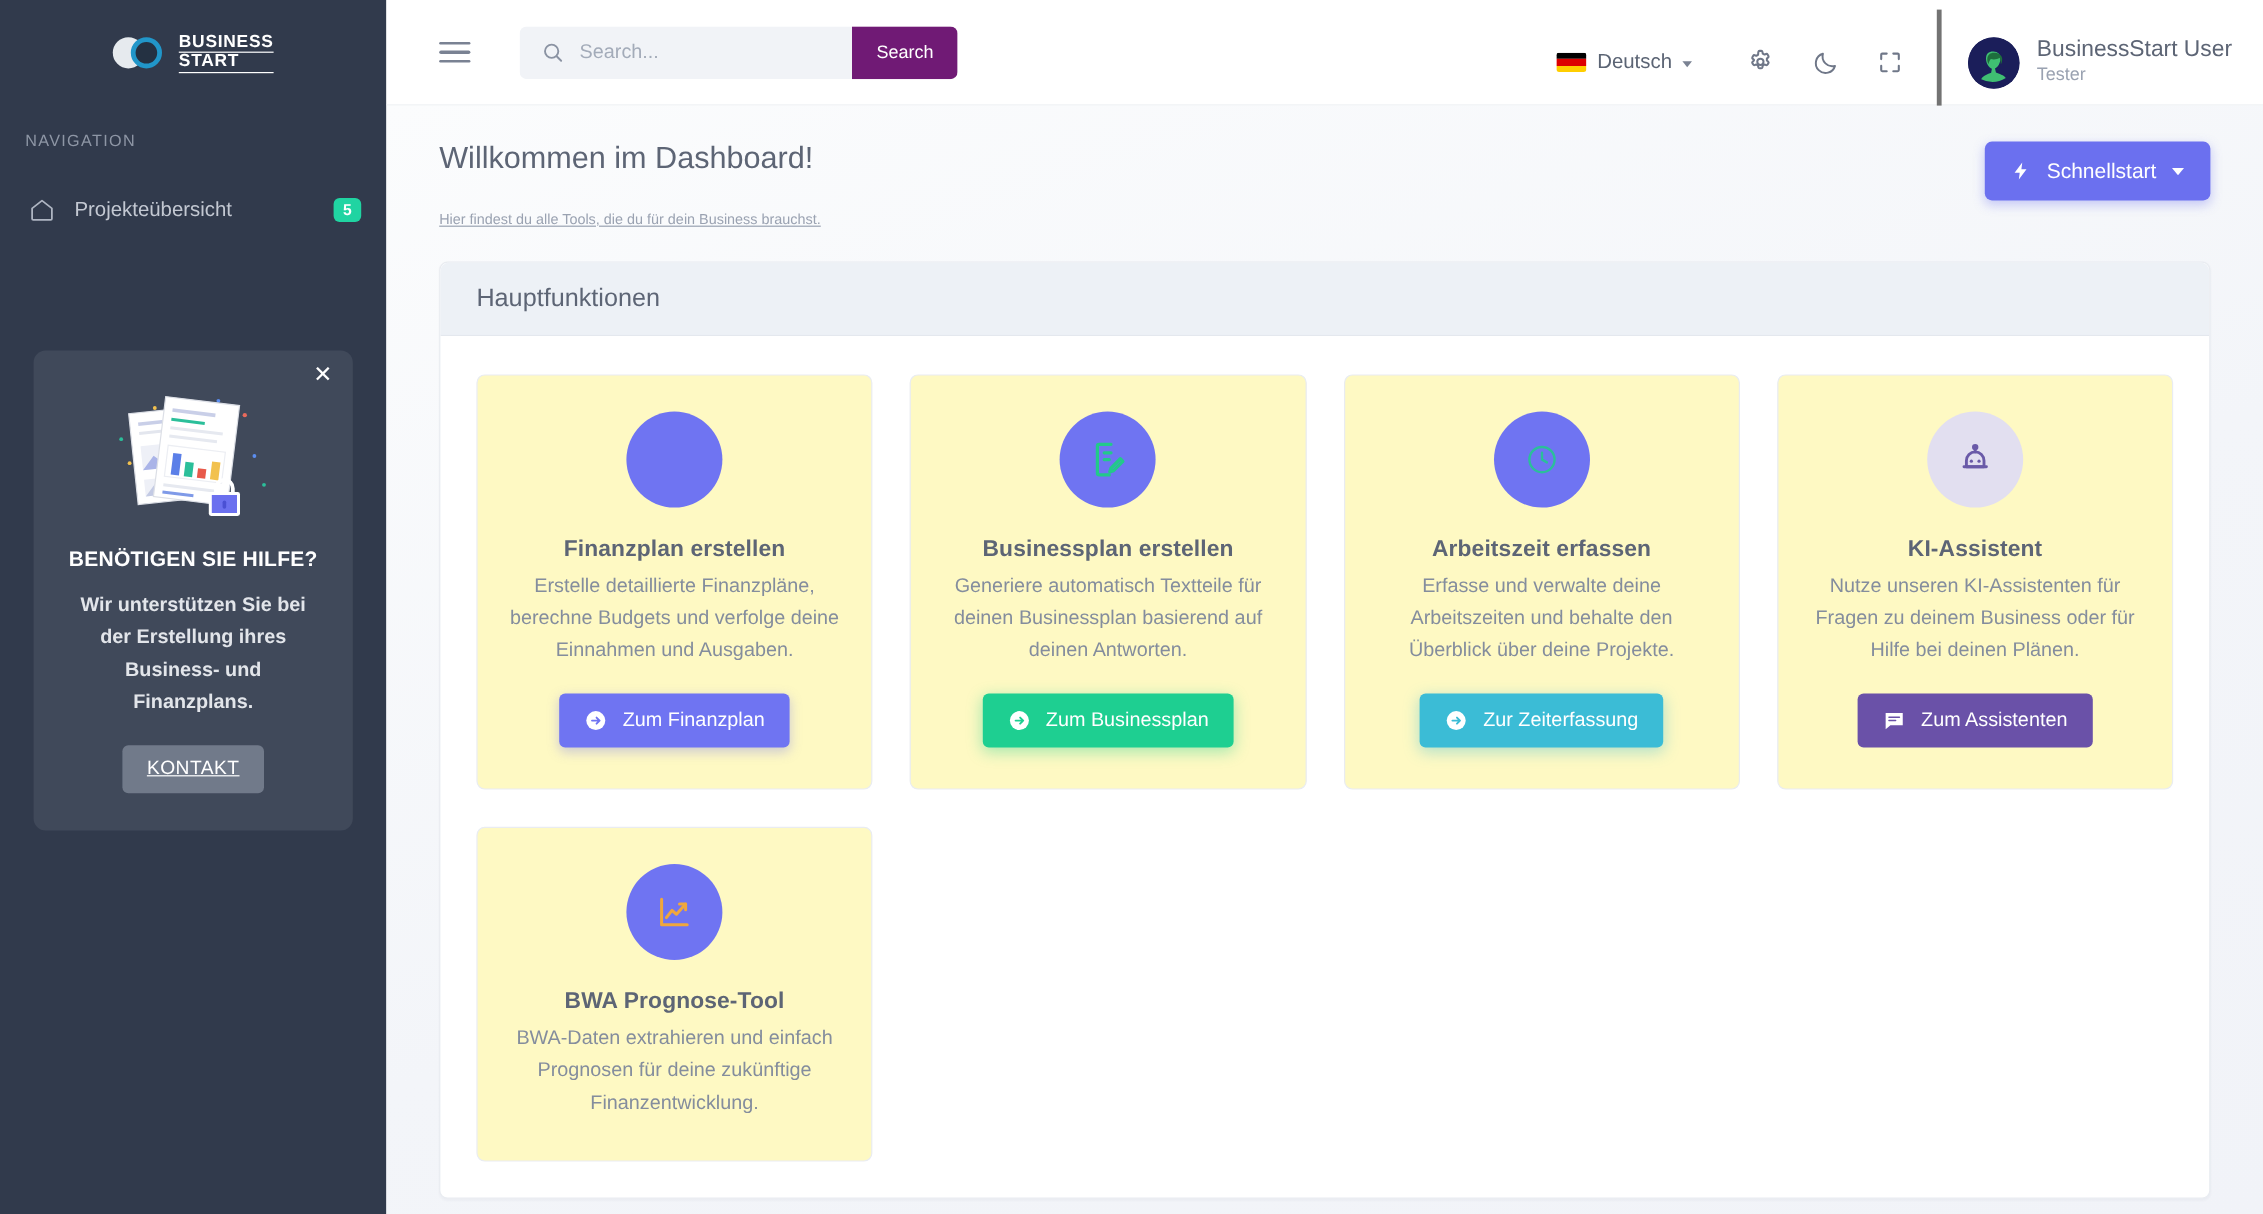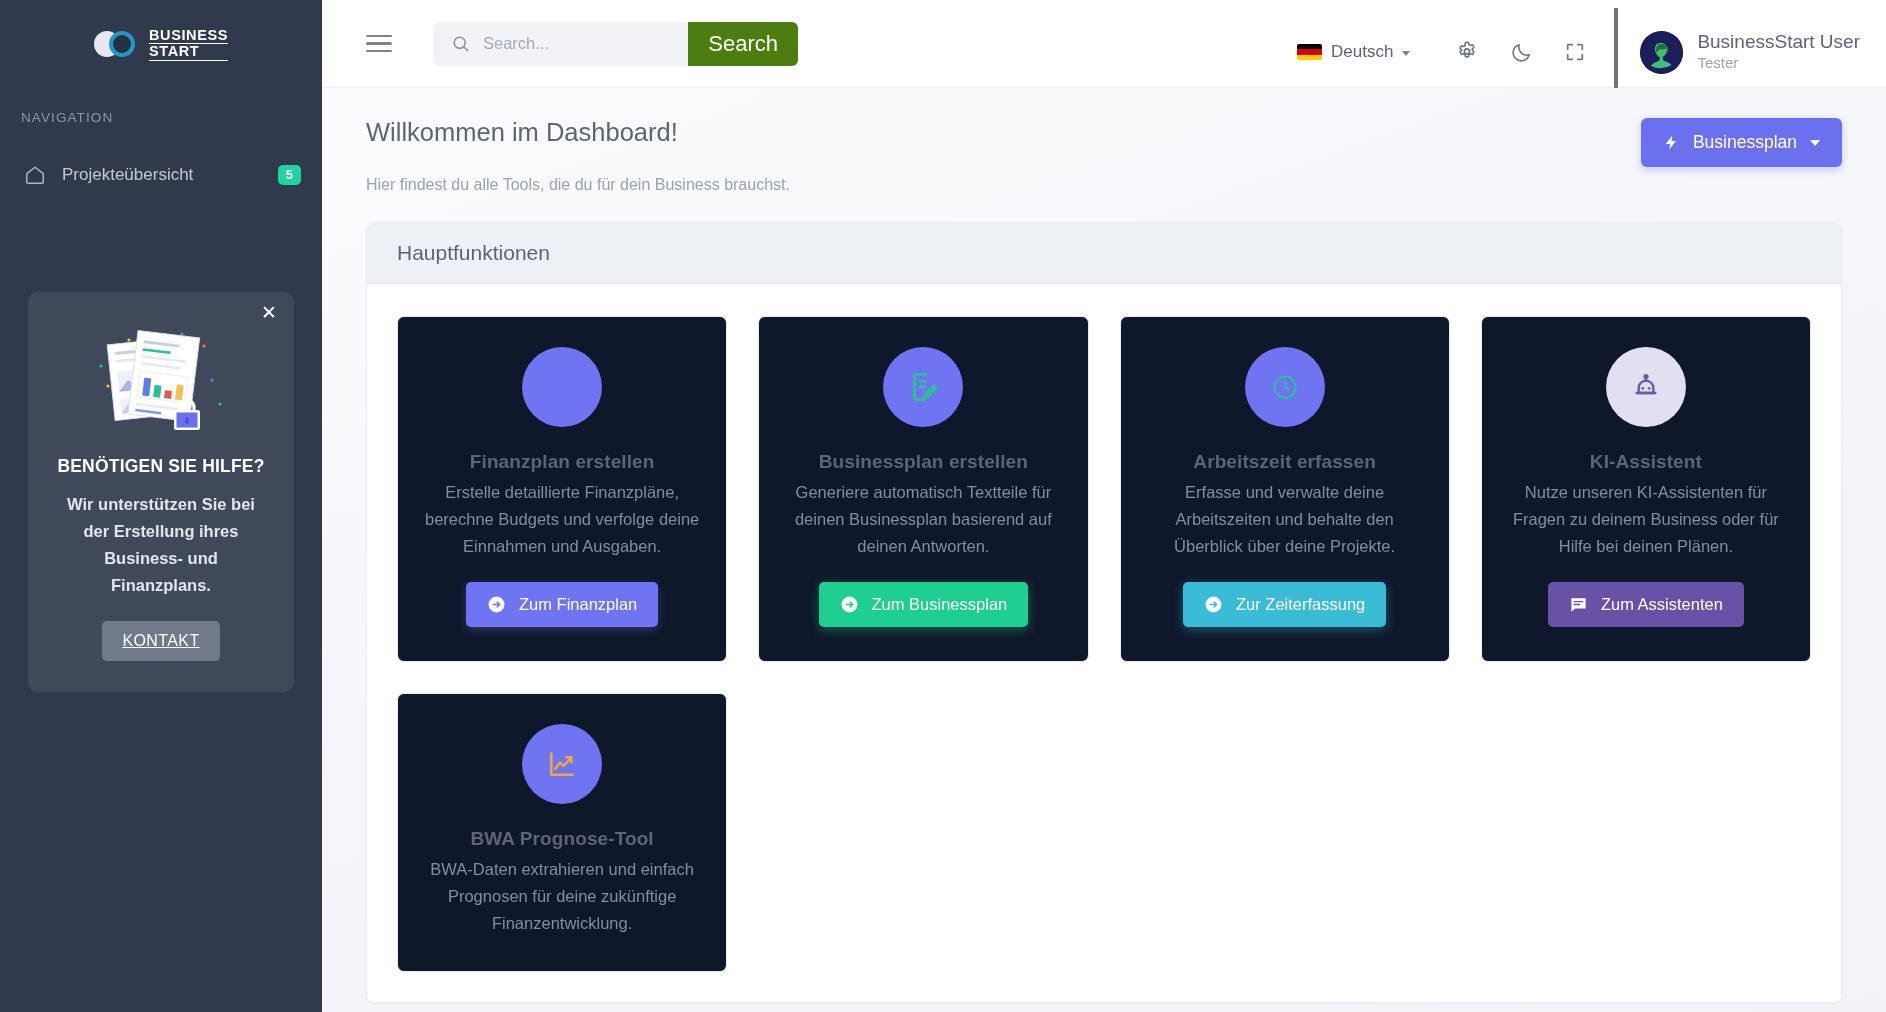--- a/index.html
+++ b/index.html
@@ -108,22 +108,22 @@
     flex: 1; display: flex; align-items: center; gap: 13px;
     background: #f1f3f7; height: 44px; padding: 0 10px 0 18px;
   }
   .search-field input {
     border: none; outline: none; background: transparent;
     font-size: 16.5px; color: #5b6474; width: 100%;
     font-family: "Liberation Sans", sans-serif;
   }
   .search-field input::placeholder { color: #a3abb9; }
   .search-btn {
-    background: #4d7c0f; color: #ffffff; border: none;
-    height: 44px; padding: 0 20px; font-size: 22px; cursor: pointer;
+    background: #701a75; color: #ffffff; border: none;
+    height: 44px; padding: 0 20px; font-size: 15px; cursor: pointer;
     font-family: "Liberation Sans", sans-serif;
   }
 
   .top-right { margin-left: auto; display: flex; align-items: center; height: 88px; margin-top: 17px; }
   .lang {
     display: flex; align-items: center; gap: 9px; cursor: pointer;
     color: #5b6474; font-size: 17px; margin-right: 30px;
   }
   .flag { width: 25px; height: 16px; border-radius: 2px; overflow: hidden; display:block; }
   .flag i { display:block; height: 5.34px; }
@@ -145,21 +145,21 @@
 
   
   .content {
     flex: 1; overflow: hidden;
     background: linear-gradient(160deg,#fbfcfd 0%, #f3f5f9 55%, #f1f3f8 100%);
     padding: 0 44px;
     position: relative;
   }
   .page-head { display: flex; align-items: flex-start; padding-top: 30px; }
   .page-title { font-size: 25.5px; color: #5d6575; font-weight: 400; }
-  .page-sub { font-size: 16px; color: #9aa2b1; margin-top: 29px; }
+  .page-sub { font-size: 12px; color: #9aa2b1; margin-top: 29px; text-decoration: underline; }
   .quickstart {
     margin-left: auto; background: #6b70ef; color: #ffffff;
     border: none; border-radius: 6px; cursor: pointer;
     font-size: 17.5px; padding: 14px 22px;
     display: flex; align-items: center; gap: 13px;
     font-family: "Liberation Sans", sans-serif;
     box-shadow: 0 3px 9px rgba(107,112,239,.35);
   }
   .qs-caret { width:0;height:0;border-left:5px solid transparent;border-right:5px solid transparent;border-top:6px solid #ffffff; }
 
@@ -171,21 +171,21 @@
   .panel-head {
     background: #edf1f6; border-bottom: 1px solid #e4e8ee;
     border-radius: 7px 7px 0 0;
     padding: 18px 30px; font-size: 21px; color: #5d6575;
   }
   .panel-body { padding: 32px 30px 30px 30px; }
   .card-grid { display: grid; grid-template-columns: repeat(4, 1fr); gap: 31px; }
 
   .feature-card {
     border: 1px solid #e9ecf1; border-radius: 7px;
-    background: #0f172a; text-align: center;
+    background: #fef9c3; text-align: center;
     padding: 30px 22px 34px 22px;
     display: flex; flex-direction: column; align-items: center;
   }
   .feat-circle {
     width: 80px; height: 80px; border-radius: 50%;
     display: flex; align-items: center; justify-content: center;
     margin-bottom: 24px;
   }
   .feat-title { font-size: 19px; color: #5d6575; font-weight: 700; letter-spacing: .1px; }
   .feat-desc { font-size: 16.5px; color: #848d9d; line-height: 27px; margin-top: 6px; }
@@ -371,21 +371,21 @@
         <div>
           <div class="page-title">Willkommen im Dashboard!</div>
           <div class="page-sub">Hier findest du alle Tools, die du für dein Business brauchst.</div>
         </div>
         <button class="quickstart">
           <span>
             <svg width="17" height="17" viewBox="0 0 24 24" fill="#ffffff">
                 <path d="M13 2 4 14h6l-1 8 9-12h-6z"></path>
               </svg>
           </span>
-          <span>Businessplan</span>
+          <span>Schnellstart</span>
           <span class="qs-caret"></span>
         </button>
       </div>
 
       <section class="panel">
         <div class="panel-head">Hauptfunktionen</div>
         <div class="panel-body">
           <div class="card-grid">
 
             <div class="feature-card">

